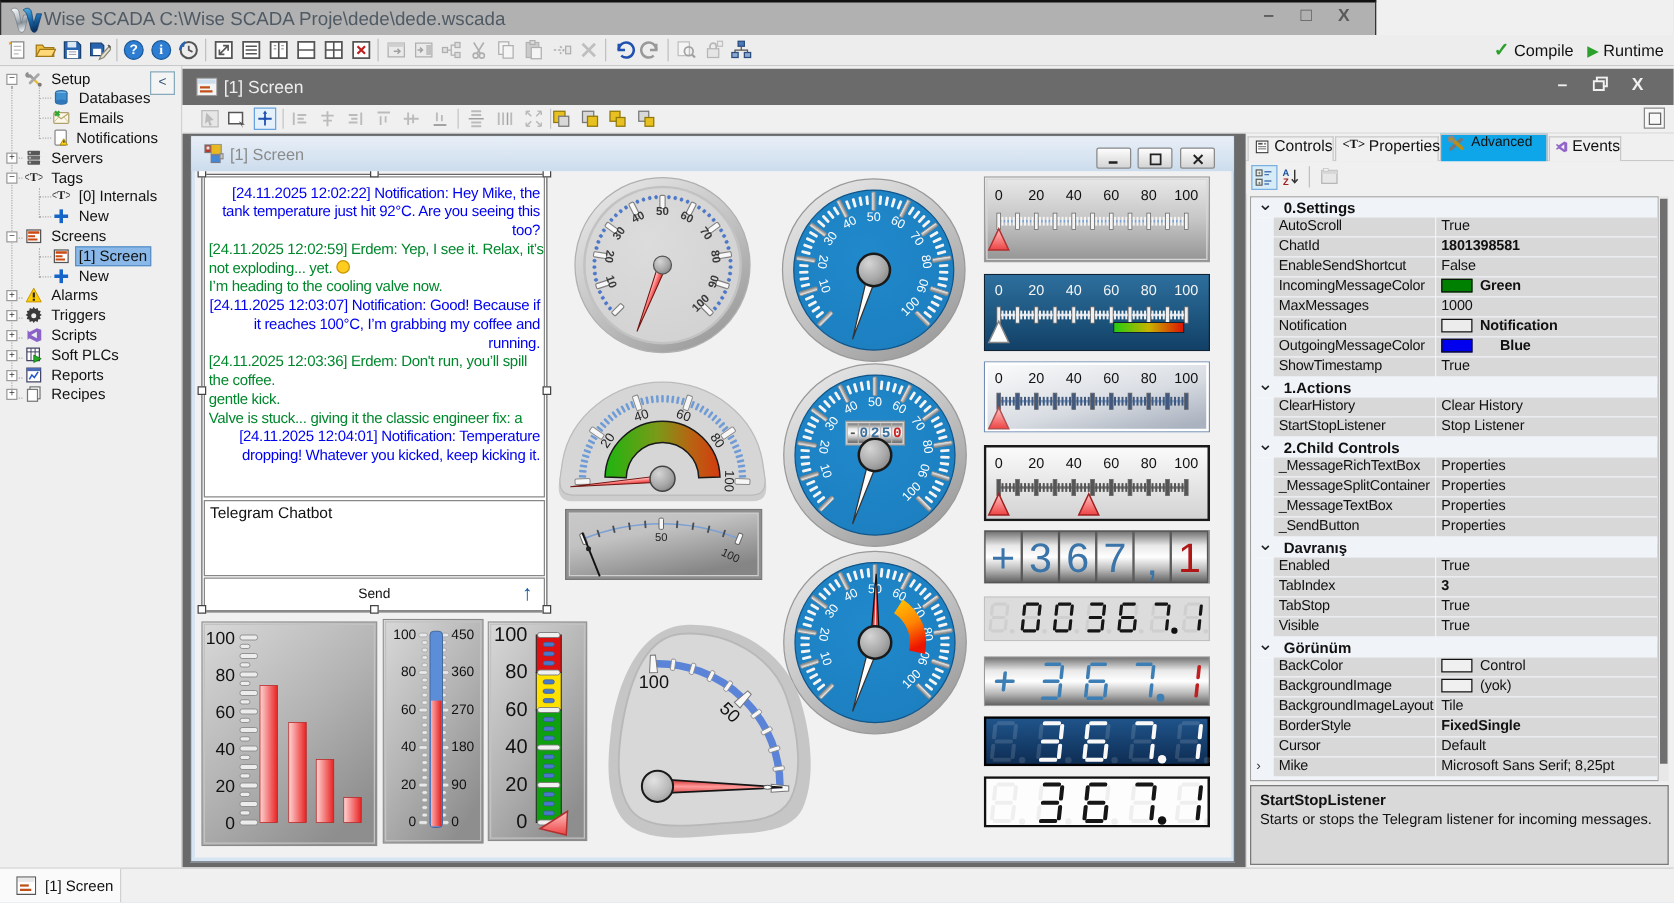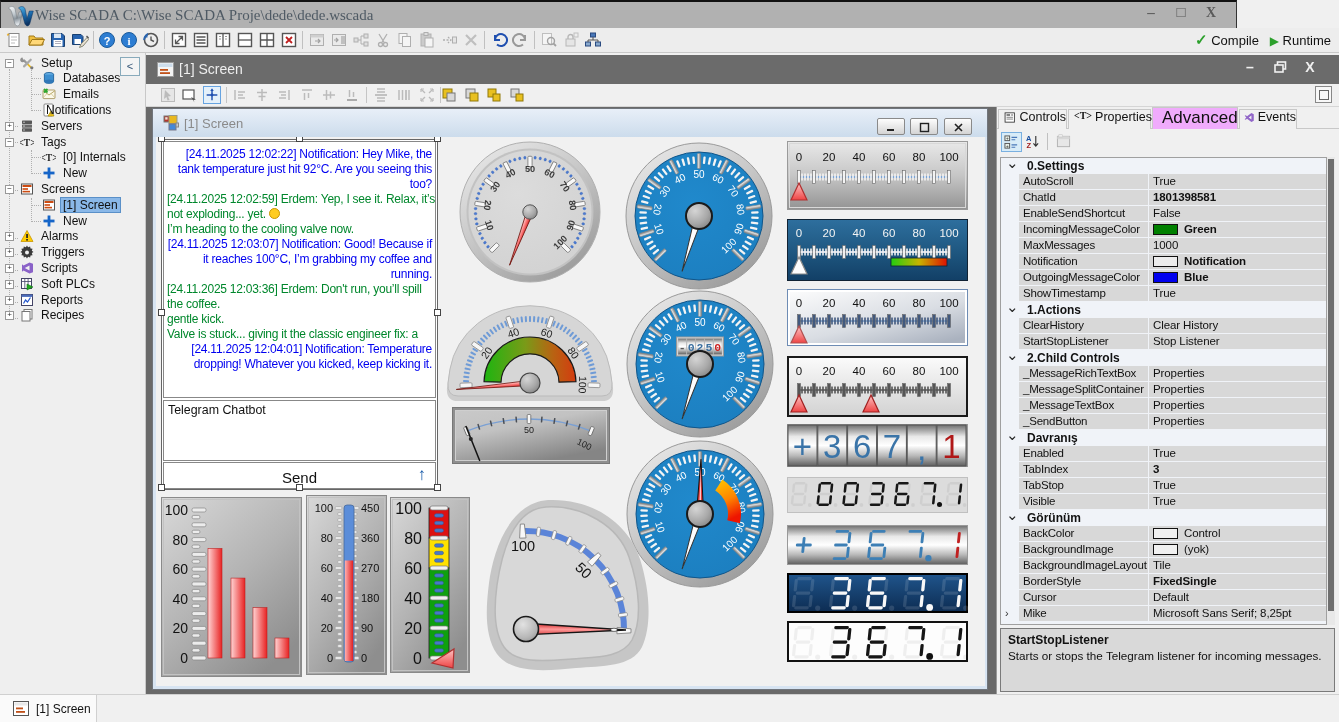--- a/index.html
+++ b/index.html
@@ -1,16 +1,16 @@
 <!DOCTYPE html>
 <html><head><meta charset="utf-8"><style>
 * { margin:0; padding:0; box-sizing:border-box; }
 html,body { width:1339px; height:722px; overflow:hidden; }
 body { font-family:"Liberation Sans",sans-serif; position:relative; background:#f0f0f0; }
-.titlebar { position:absolute; left:0; top:0; width:1237px; height:28px; background:#b1b1b1; border-top:2px solid #111; border-left:1px solid #333; border-right:1px solid #333;font-family:Liberation Serif, serif;}
+.titlebar { position:absolute; left:0; top:0; width:1101px; height:28px; background:#b1b1b1; border-top:2px solid #111; border-left:1px solid #333; border-right:1px solid #333;}
 .wlogo { position:absolute; left:7px; top:3px; }
 .wtitle { position:absolute; left:34px; top:5px; font-size:15px; color:#4f5a64; }
 .wbtns { position:absolute; right:10px; top:2px; color:#5a5a5a; font-size:15px; font-weight:bold; }
 .wbtns span { display:inline-block; width:30px; text-align:center; }
 .maintoolbar { position:absolute; left:0; top:28px; width:1339px; height:25px; background:#ededed; border-bottom:1px solid #c9c9c9; }
 .tsep { position:absolute; top:3px; width:1px; height:18px; background:#c0c0c0; }
 .compile { position:absolute; right:8px; top:3px; font-size:13px; color:#111; }
 .compile .chk { color:#2ca02c; font-weight:bold; font-size:15px; }
 .compile .play { color:#2ca02c; font-size:12px; }
 .treepanel { position:absolute; left:0; top:53px; width:146px; height:641px; background:#efefef; border-right:1px solid #c8c8c8;}
@@ -40,28 +40,28 @@
 .cwbtn { position:absolute; top:9px; width:28px; height:17px; background:linear-gradient(180deg,#fdfdfd,#d4d4d4); border:1px solid #8a8a8a; border-radius:2px; }
 .cwbtn svg { position:absolute; left:8px; top:2.5px; }
 .canvas { position:absolute; left:3px; top:28px; width:829px; height:549px; background:#f1f1f1; overflow:hidden; }
 .chatbox { position:absolute; left:5px; top:2px; width:277px; height:351px; background:#fff; border:1px solid #666; }
 .chatmsgs { position:absolute; left:1px; top:1px; width:273px; height:257px; border:1px solid #888; padding:5px 3px 2px 3px; overflow:hidden; }
 .chatmsgs div { font-size:12px; letter-spacing:-0.25px; line-height:15px; white-space:nowrap; }
 .cb { color:#0000f0; }
 .cg { color:#00872c; }
 .chatinput { position:absolute; left:1px; top:260px; width:273px; height:61px; border:1px solid #888; font-size:12.4px; padding:2px 4px; color:#111; }
 .chatsend { position:absolute; left:1px; top:322px; width:273px; height:27px; border:1px solid #888; }
-.sendlbl { position:absolute; left:0; right:0; text-align:center; top:6px; font-size:15px; color:#111; }
+.sendlbl { position:absolute; left:0; right:0; text-align:center; top:6px; font-size:11px; color:#111; }
 .uparrow { position:absolute; right:9px; top:2px; color:#1558a8; font-size:17px; font-weight:bold; }
 .handle { position:absolute; width:7px; height:7px; background:#fff; border:1px solid #444; }
 .emoji { display:inline-block; width:11px; height:11px; border-radius:50%; background:#ffcc20; border:1px solid #c89600; vertical-align:-1px; }
 .rpanel { position:absolute; left:850px; top:54px; width:343px; height:587px; background:#f0f0f0; border-left:1px solid #999; }
 .rtabs { position:absolute; left:0; top:0; width:343px; height:22px; background:#f0f0f0; border-bottom:1px solid #c8c8c8;}
 .rtab { position:absolute; top:2px; height:20px; font-size:12.5px; color:#111; display:flex; align-items:flex-start; border:1px solid #c8c8c8; border-bottom:none; background:#f0f0f0; }
-.rtab.active { background:#f0abfc; top:0; height:38px; font-size:17px; }
+.rtab.active { background:#0ea5e9; top:0; height:38px; font-size:11px; }
 .ttag { font-size:10px; font-weight:bold; margin:0 3px 0 5px; font-family:"Liberation Serif",serif; }
 .rtoolbar { position:absolute; left:0; top:22px; width:343px; height:26px; background:#f0f0f0; }
 .rtbtn { position:absolute; left:4px; top:3px; width:21px; height:20px; padding:2px; }
 .rtbtn.active1 { background:#d8ecf8; border:1px solid #7ab0e0; }
 .rsep { position:absolute; top:4px; width:1px; height:17px; background:#c0c0c0; }
 .pgrid { position:absolute; left:3px; top:50px; width:327px; height:468px; background:#fff; border:1px solid #a0a0a0; overflow:hidden; }
 .pcat { position:absolute; left:0; width:325px; height:16px; background:#f0f3f8; font-size:12px; color:#111; }
 .pcat b { position:absolute; left:26px; top:1px; }
 .chev { position:absolute; left:5px; top:-4px; font-size:15px; color:#222; }
 .rchev { position:absolute; left:4px; top:1px; font-size:11px; color:#333; }
@@ -278,21 +278,21 @@
       </g>
     </svg>
     <div class="tlbl" style="left:60px;top:33px">Emails</div>
     <svg class="ticon" style="left:42px;top:50px" width="14" height="14" viewBox="0 0 14 14">
       <g>
         <rect x="2" y="1" width="9" height="12" rx="1" fill="#fff" stroke="#888"></rect>
         <path d="M9 8 l3 5 h-6 z" fill="#ffd21e" stroke="#a88a00" stroke-width="0.7"></path>
         <rect x="8.6" y="9.3" width="1" height="2" fill="#333"></rect>
       </g>
     </svg>
-    <div class="tlbl" style="left:43px;top:49px">Notifications</div>
+    <div class="tlbl" style="left:58px;top:49px">Notifications</div>
     <div class="exp" style="left:5px;top:68.5px"><span>+</span></div>
     <svg class="ticon" style="left:20px;top:66px" width="14" height="14" viewBox="0 0 14 14">
       <g>
         <rect x="2" y="1.5" width="10" height="3.4" rx="0.6" fill="#585858"></rect>
         <rect x="2" y="5.4" width="10" height="3.4" rx="0.6" fill="#6a6a6a"></rect>
         <rect x="2" y="9.3" width="10" height="3.4" rx="0.6" fill="#585858"></rect>
         <circle cx="4" cy="3.2" r="0.8" fill="#c8c8c8"></circle>
         <circle cx="4" cy="7.1" r="0.8" fill="#c8c8c8"></circle>
         <circle cx="4" cy="11" r="0.8" fill="#c8c8c8"></circle>
       </g>
@@ -1837,21 +1837,21 @@
         <div class="prow" style="top:80px">
           <div class="plbl">MaxMessages</div>
           <div class="pval" style=""><span style="margin-left:0px">1000</span></div>
         </div>
         <div class="prow" style="top:96px">
           <div class="plbl">Notification</div>
           <div class="pval" style="font-weight:bold;"><span class="sw" style="background:#ececec"></span><span style="margin-left:2px">Notification</span></div>
         </div>
         <div class="prow" style="top:112px">
           <div class="plbl">OutgoingMessageColor</div>
-          <div class="pval" style="font-weight:bold;"><span class="sw" style="background:#0000ee"></span><span style="margin-left:2px">Blue</span></div>
+          <div class="pval" style="font-weight:bold;"><span class="sw" style="background:#0000ee"></span><span style="margin-left:18px">Blue</span></div>
         </div>
         <div class="prow" style="top:128px">
           <div class="plbl">ShowTimestamp</div>
           <div class="pval" style=""><span style="margin-left:0px">True</span></div>
         </div>
         <div class="pcat" style="top:144px">
           <span class="chev">⌄</span>
           <b>1.Actions</b>
         </div>
         <div class="prow" style="top:160px">

